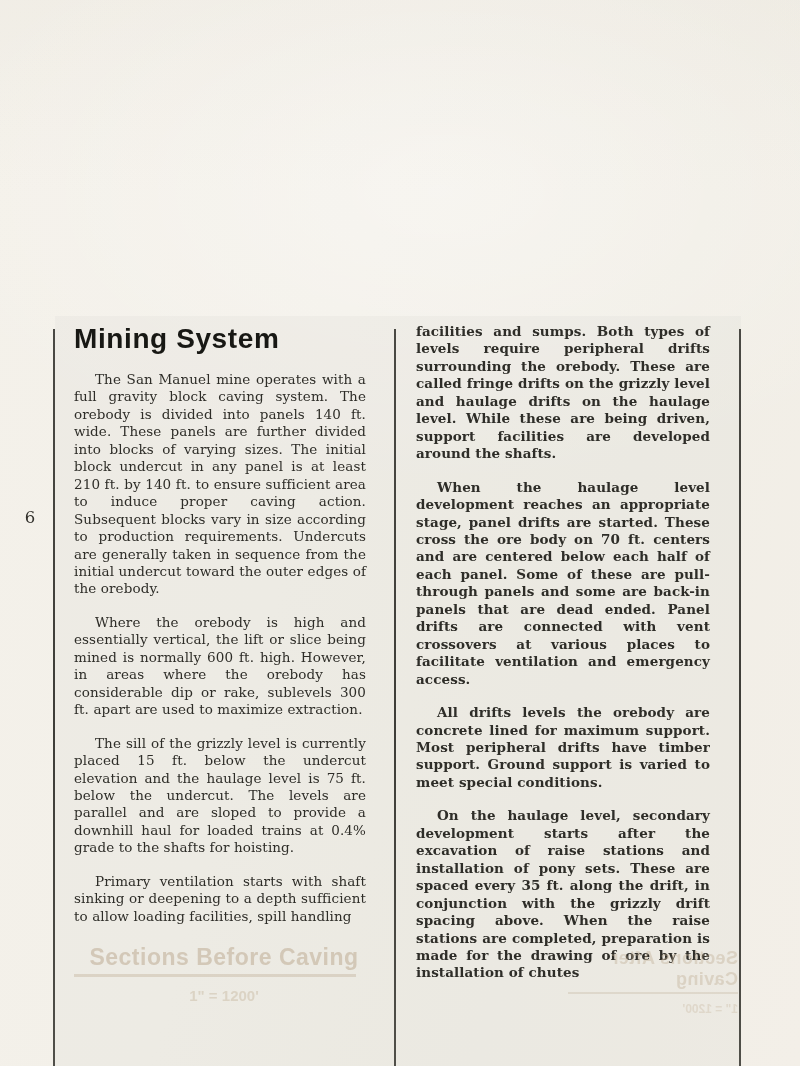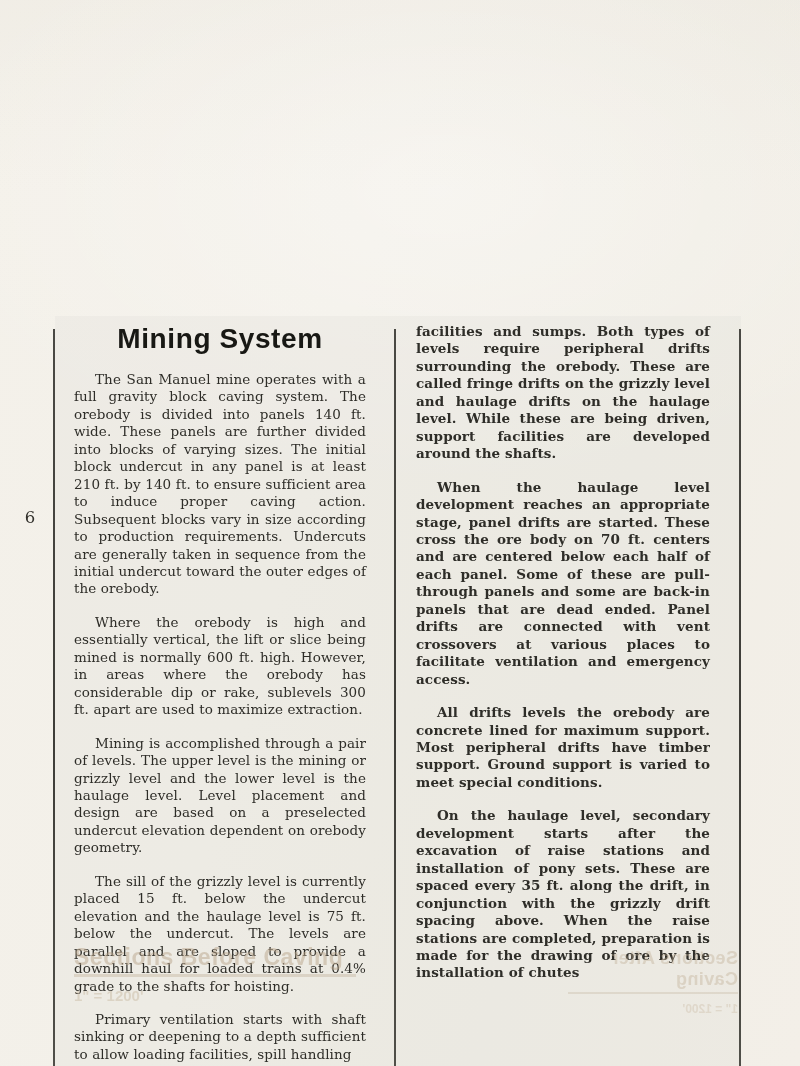--- a/index.html
+++ b/index.html
@@ -47,31 +47,31 @@
   .col-left  { left: 74px;  top: 322px; width: 292px; }
   .col-right { left: 416px; top: 323px; width: 294px; font-weight: bold; }
   h1.section-title {
     font-family: "Liberation Sans", sans-serif;
     font-weight: bold;
     font-size: 28px;
     line-height: 33px;
     letter-spacing: 0.6px;
     margin: 0 0 14px 0;
     color: #181814;
-    text-align: center;
+    text-align: left;
   }
   .col p { margin: 0; }
   .col p.indent { text-indent: 21px; margin-top: 16px; }
   .ghost {
     position: absolute;
     font-family: "Liberation Sans", sans-serif;
     font-weight: bold;
     pointer-events: none;
   }
-  .ghost-left { left: 74px; top: 944px; width: 300px; }
+  .ghost-left { left: 74px; top: 944px; width: 300px; text-align: center; }
   .ghost-left .ghost-heading {
     font-size: 23px; letter-spacing: 0.5px;
     color: rgba(186, 166, 140, 0.50);
   }
   .ghost-left .ghost-rule {
     margin-top: 3px; width: 282px; height: 3px;
     background: rgba(186, 166, 140, 0.35);
   }
   .ghost-left .ghost-scale {
     margin-top: 10px; font-size: 15px;
@@ -104,21 +104,20 @@
 <div class="rule rule-left"></div>
 <div class="rule rule-mid"></div>
 <div class="rule rule-right"></div>
 
 <div class="page-number">6</div>
 
 <div class="col col-left">
   <h1 class="section-title">Mining System</h1>
   <p class="indent">The San Manuel mine operates with a full gravity block caving system. The orebody is divided into panels 140 ft. wide. These panels are further divided into blocks of varying sizes. The initial block undercut in any panel is at least 210 ft. by 140 ft. to ensure sufficient area to induce proper caving action. Subsequent blocks vary in size according to production requirements. Undercuts are generally taken in sequence from the initial undercut toward the outer edges of the orebody.</p>
   <p class="indent">Where the orebody is high and essentially vertical, the lift or slice being mined is normally 600 ft. high. However, in areas where the orebody has considerable dip or rake, sublevels 300 ft. apart are used to maximize extraction.</p>
-  <p class="indent">Mining is accomplished through a pair of levels. The upper level is the mining or grizzly level and the lower level is the haulage level. Level placement and design are based on a preselected undercut elevation dependent on orebody geometry.</p>
   <p class="indent">The sill of the grizzly level is currently placed 15 ft. below the undercut elevation and the haulage level is 75 ft. below the undercut. The levels are parallel and are sloped to provide a downhill haul for loaded trains at 0.4% grade to the shafts for hoisting.</p>
   <p class="indent">Primary ventilation starts with shaft sinking or deepening to a depth sufficient to allow loading facilities, spill handling</p>
 </div>
 
 <div class="col col-right">
   <p>facilities and sumps. Both types of levels require peripheral drifts surrounding the orebody. These are called fringe drifts on the grizzly level and haulage drifts on the haulage level. While these are being driven, support facilities are developed around the shafts.</p>
   <p class="indent">When the haulage level development reaches an appropriate stage, panel drifts are started. These cross the ore body on 70 ft. centers and are centered below each half of each panel. Some of these are pull-through panels and some are back-in panels that are dead ended. Panel drifts are connected with vent crossovers at various places to facilitate ventilation and emergency access.</p>
   <p class="indent">All drifts levels the orebody are concrete lined for maximum support. Most peripheral drifts have timber support. Ground support is varied to meet special conditions.</p>
   <p class="indent">On the haulage level, secondary development starts after the excavation of raise stations and installation of pony sets. These are spaced every 35 ft. along the drift, in conjunction with the grizzly drift spacing above. When the raise stations are completed, preparation is made for the drawing of ore by the installation of chutes</p>
 </div>

